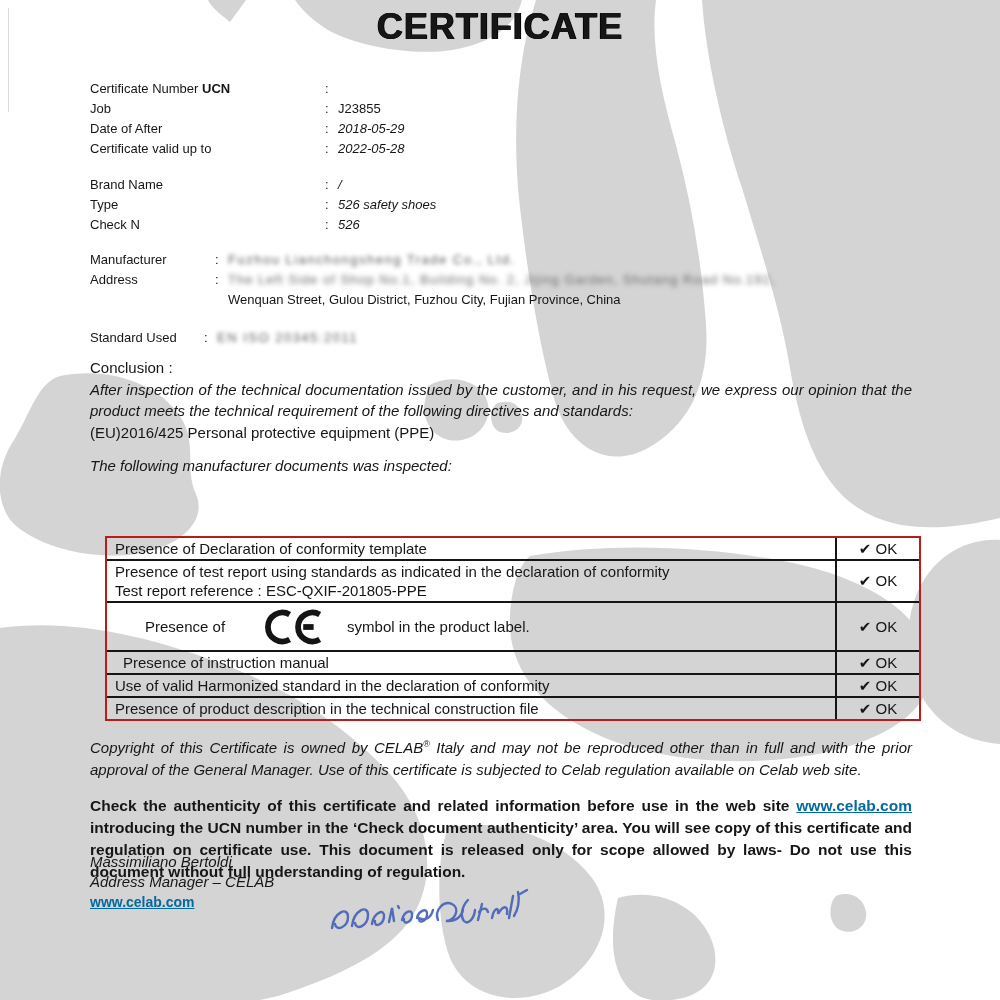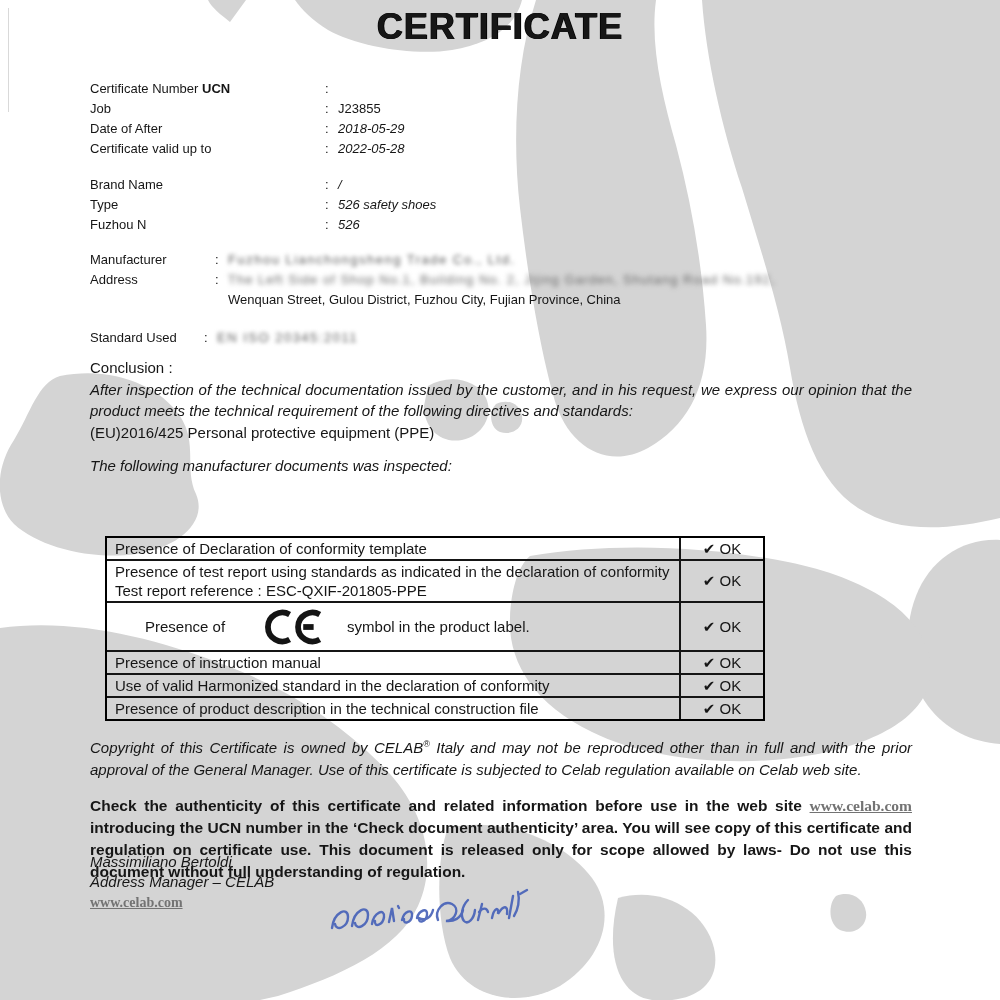--- a/index.html
+++ b/index.html
@@ -19,34 +19,34 @@
   .frow .lblT { width:114px; flex:0 0 auto; }
   .frow .colon{ width:13px; flex:0 0 auto; }
   .ital { font-style:italic; }
   .b    { font-weight:bold; }
   .blur { filter:blur(2.2px); color:#5e5e5e; letter-spacing:1.5px; white-space:nowrap; }
   .blur2{ filter:blur(2.4px); color:#6a6a6a; letter-spacing:1px; white-space:nowrap; }
 
   .para { position:absolute; left:90px; width:822px; font-size:15px; line-height:21.5px; }
   .just { text-align:justify; }
 
-  .ctable { position:absolute; left:105px; top:536px; width:660px;
-            border:2px solid #000000; font-size:15px; background:transparent; }
+  .ctable { position:absolute; left:105px; top:536px; width:816px;
+            border:2px solid #b91c1c; font-size:15px; background:transparent; }
   .trow { display:flex; align-items:stretch; border-top:2px solid #151515; }
   .trow:first-child { border-top:none; }
   .crit { flex:1 1 auto; display:flex; align-items:center; padding:1px 8px; line-height:19px; }
   .stat { flex:0 0 84px; border-left:2px solid #151515; display:flex;
           align-items:center; justify-content:center; white-space:nowrap; }
   .h1r { min-height:19px; } .h2r { min-height:40px; } .h3r { min-height:49px; }
-  .h4r { min-height:19px; } .h5r { min-height:18px; } .h6r { min-height:19px;gap:21px; }
+  .h4r { min-height:19px;padding-left:8px; } .h5r { min-height:18px; } .h6r { min-height:19px;gap:21px; }
   .two-line span { display:block; }
   .ce-wrap { display:flex; align-items:center; gap:16px;padding-left:38px; }
   .ce-svg { flex:0 0 auto; margin-left:24px; }
 
-  a.link { color:#737373; font-weight:bold; text-decoration:underline; cursor:pointer;font-family:Liberation Serif, serif; }
+  a.link { color:#0369a1; font-weight:bold; text-decoration:underline; cursor:pointer; }
 
   .sig-block { position:absolute; left:90px; top:852px; font-size:15px; line-height:20px; }
   .sig-svg { position:absolute; left:322px; top:882px; }
 
   .edge-line { position:absolute; left:8px; top:8px; width:1px; height:104px; background:#d9d9d9; }
   sup { font-size:9px; vertical-align:super; }
 </style>
 </head>
 <body>
 
@@ -103,21 +103,21 @@
         <span class="lbl">Brand Name</span>
         <span class="colon">:</span>
         <span class="ital">/</span>
       </div>
       <div class="frow">
         <span class="lbl">Type</span>
         <span class="colon">:</span>
         <span class="ital">526 safety shoes</span>
       </div>
       <div class="frow">
-        <span class="lbl">Fuzhou N</span>
+        <span class="lbl">Check N</span>
         <span class="colon">:</span>
         <span class="ital">526</span>
       </div>
     </div>
 
     <div class="fblock" style="top:250px;">
       <div class="frow">
         <span class="lblS">Manufacturer</span>
         <span class="colon">:</span>
         <span class="blur">Fuzhou Lianchongsheng Trade Co., Ltd.</span>

